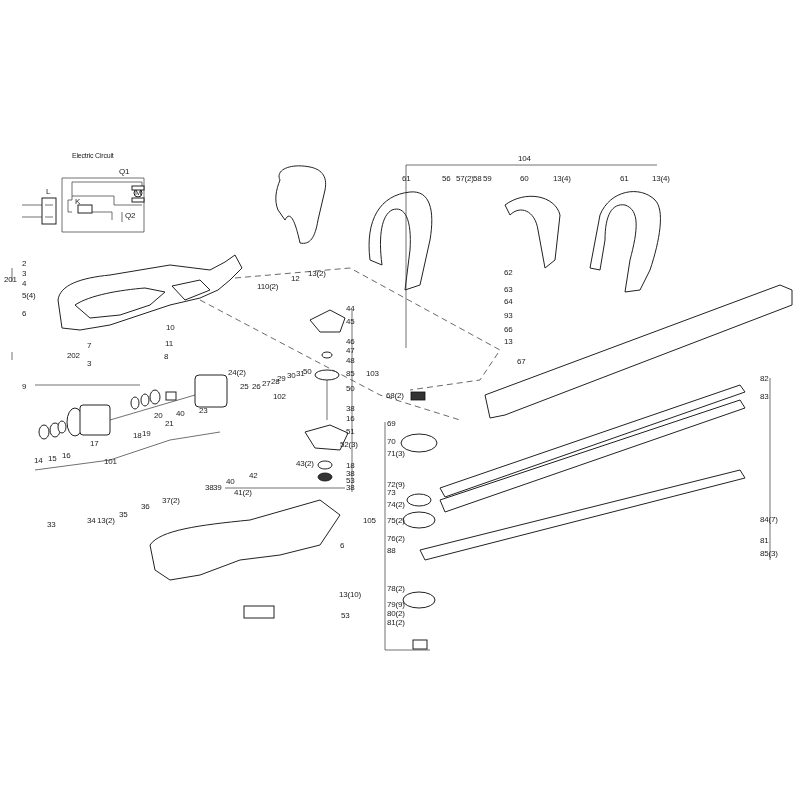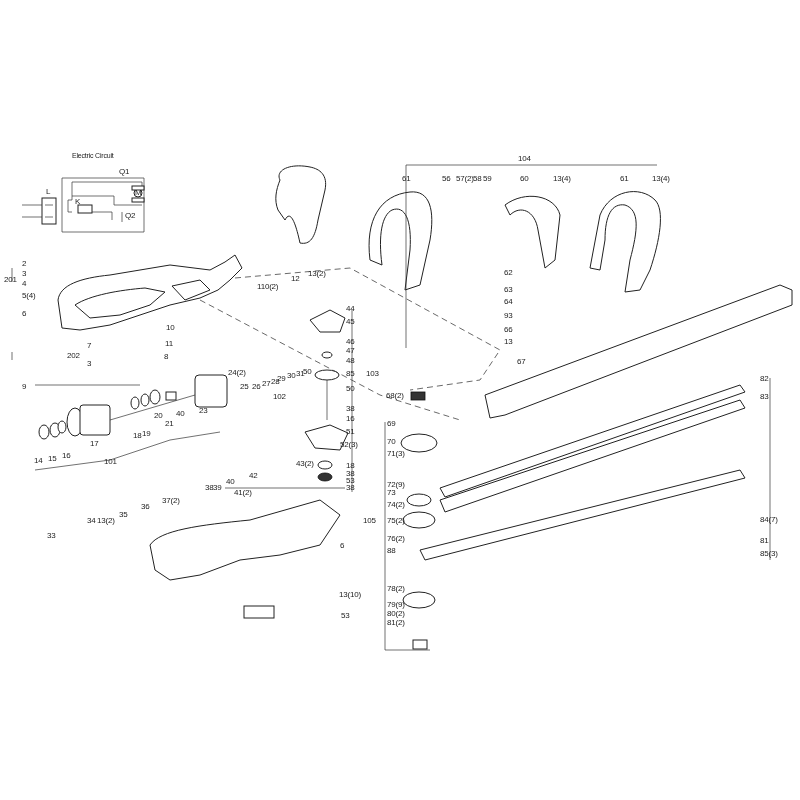--- a/index.html
+++ b/index.html
@@ -144,21 +144,21 @@
 <span class="lbl" style="left:62px;top:452px">16</span>
 <span class="lbl" style="left:90px;top:440px">17</span>
 <span class="lbl" style="left:133px;top:432px">18</span>
 <span class="lbl" style="left:142px;top:430px">19</span>
 <span class="lbl" style="left:154px;top:412px">20</span>
 <span class="lbl" style="left:165px;top:420px">21</span>
 <span class="lbl" style="left:176px;top:410px">40</span>
 <span class="lbl" style="left:199px;top:407px">23</span>
 <span class="lbl" style="left:104px;top:458px">101</span>
 
-<span class="lbl" style="left:47px;top:532px">33</span>
+<span class="lbl" style="left:47px;top:521px">33</span>
 <span class="lbl" style="left:87px;top:517px">34</span>
 <span class="lbl" style="left:97px;top:517px">13(2)</span>
 <span class="lbl" style="left:119px;top:511px">35</span>
 <span class="lbl" style="left:141px;top:503px">36</span>
 <span class="lbl" style="left:162px;top:497px">37(2)</span>
 
 <span class="lbl" style="left:291px;top:275px">12</span>
 <span class="lbl" style="left:308px;top:270px">13(2)</span>
 <span class="lbl" style="left:257px;top:283px">110(2)</span>
 <span class="lbl" style="left:228px;top:369px">24(2)</span>

